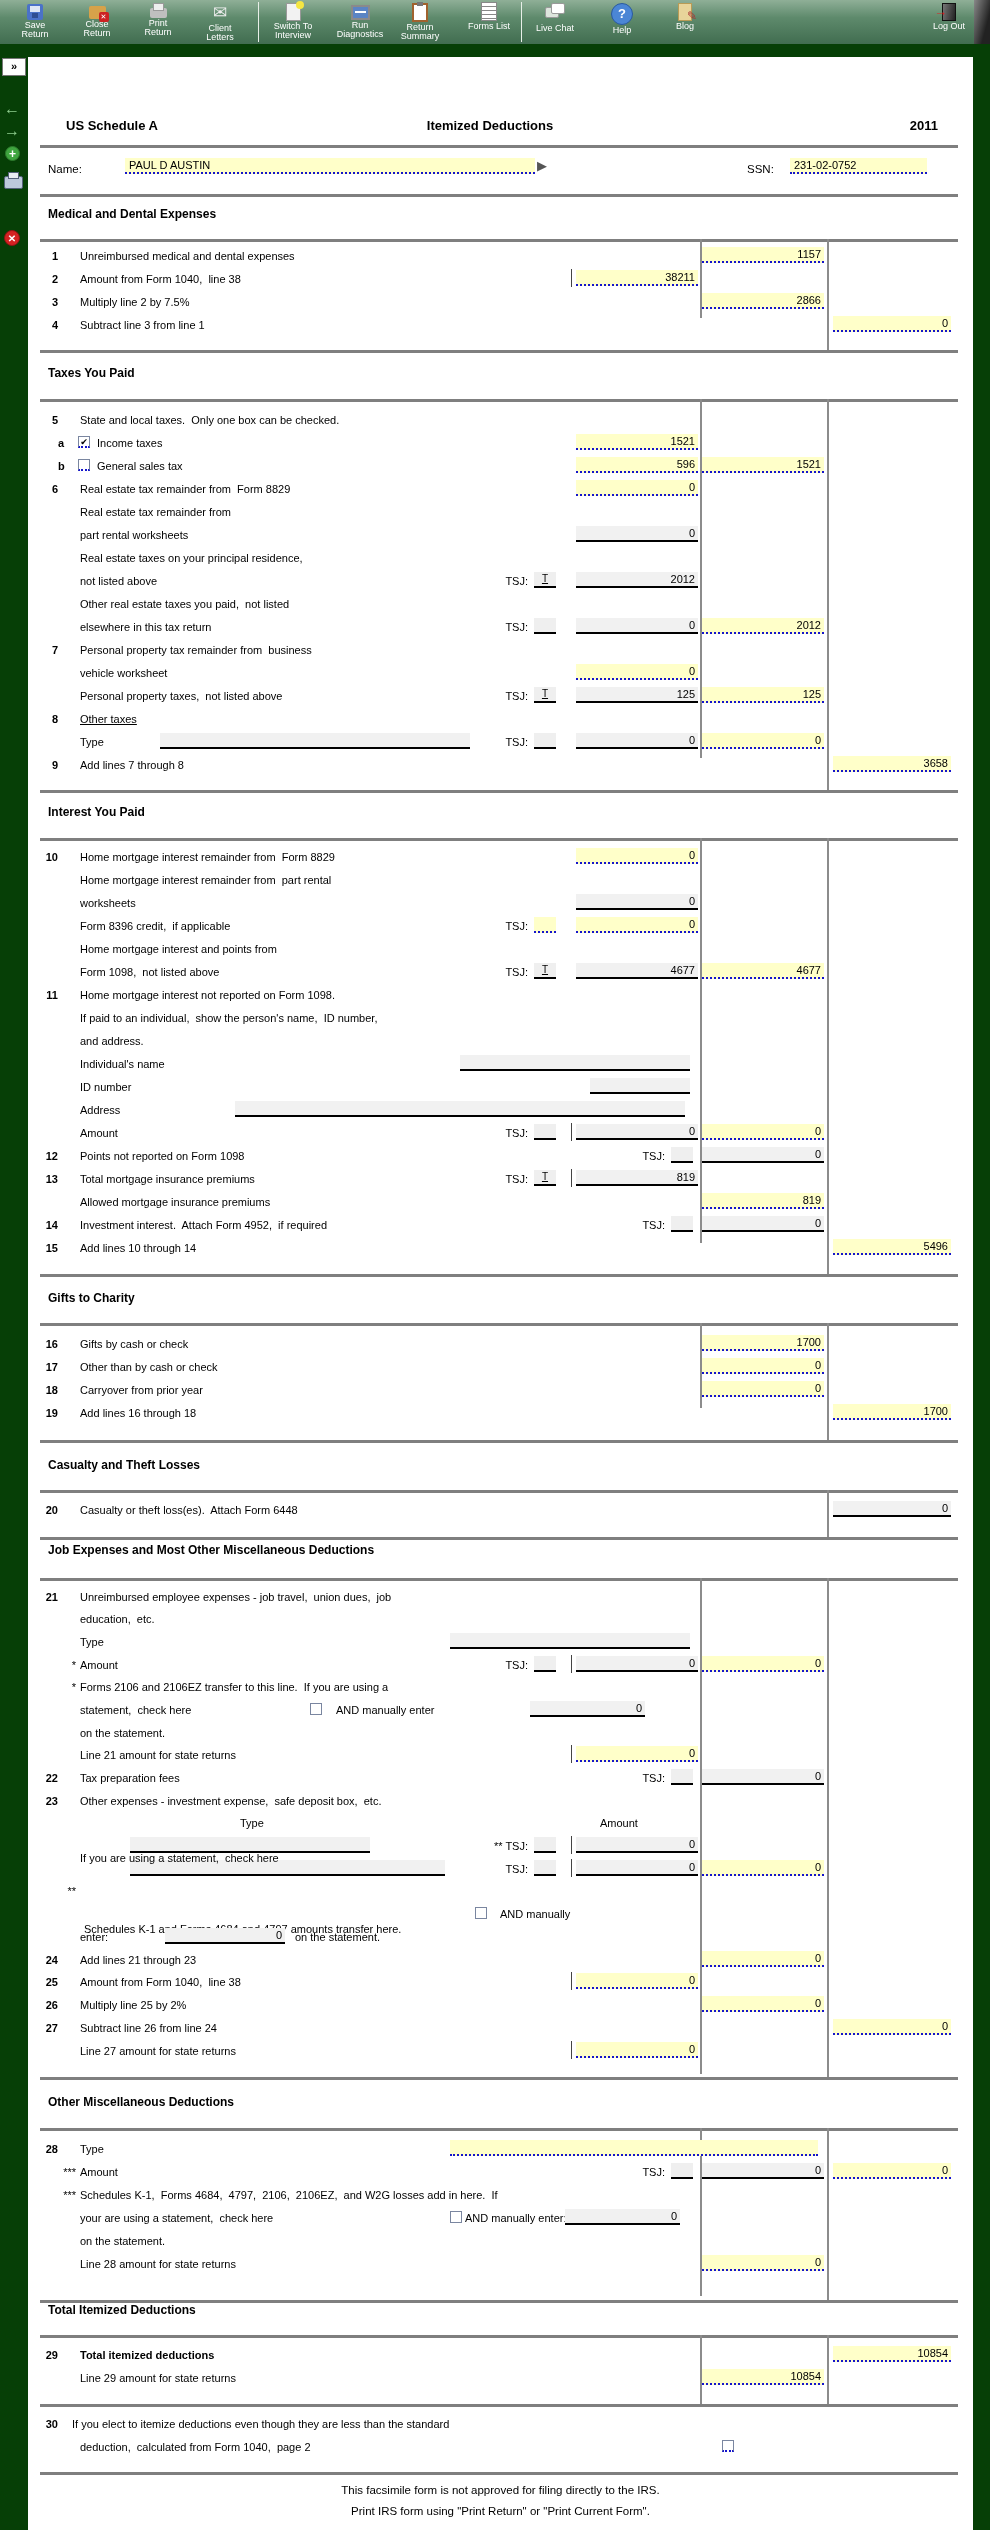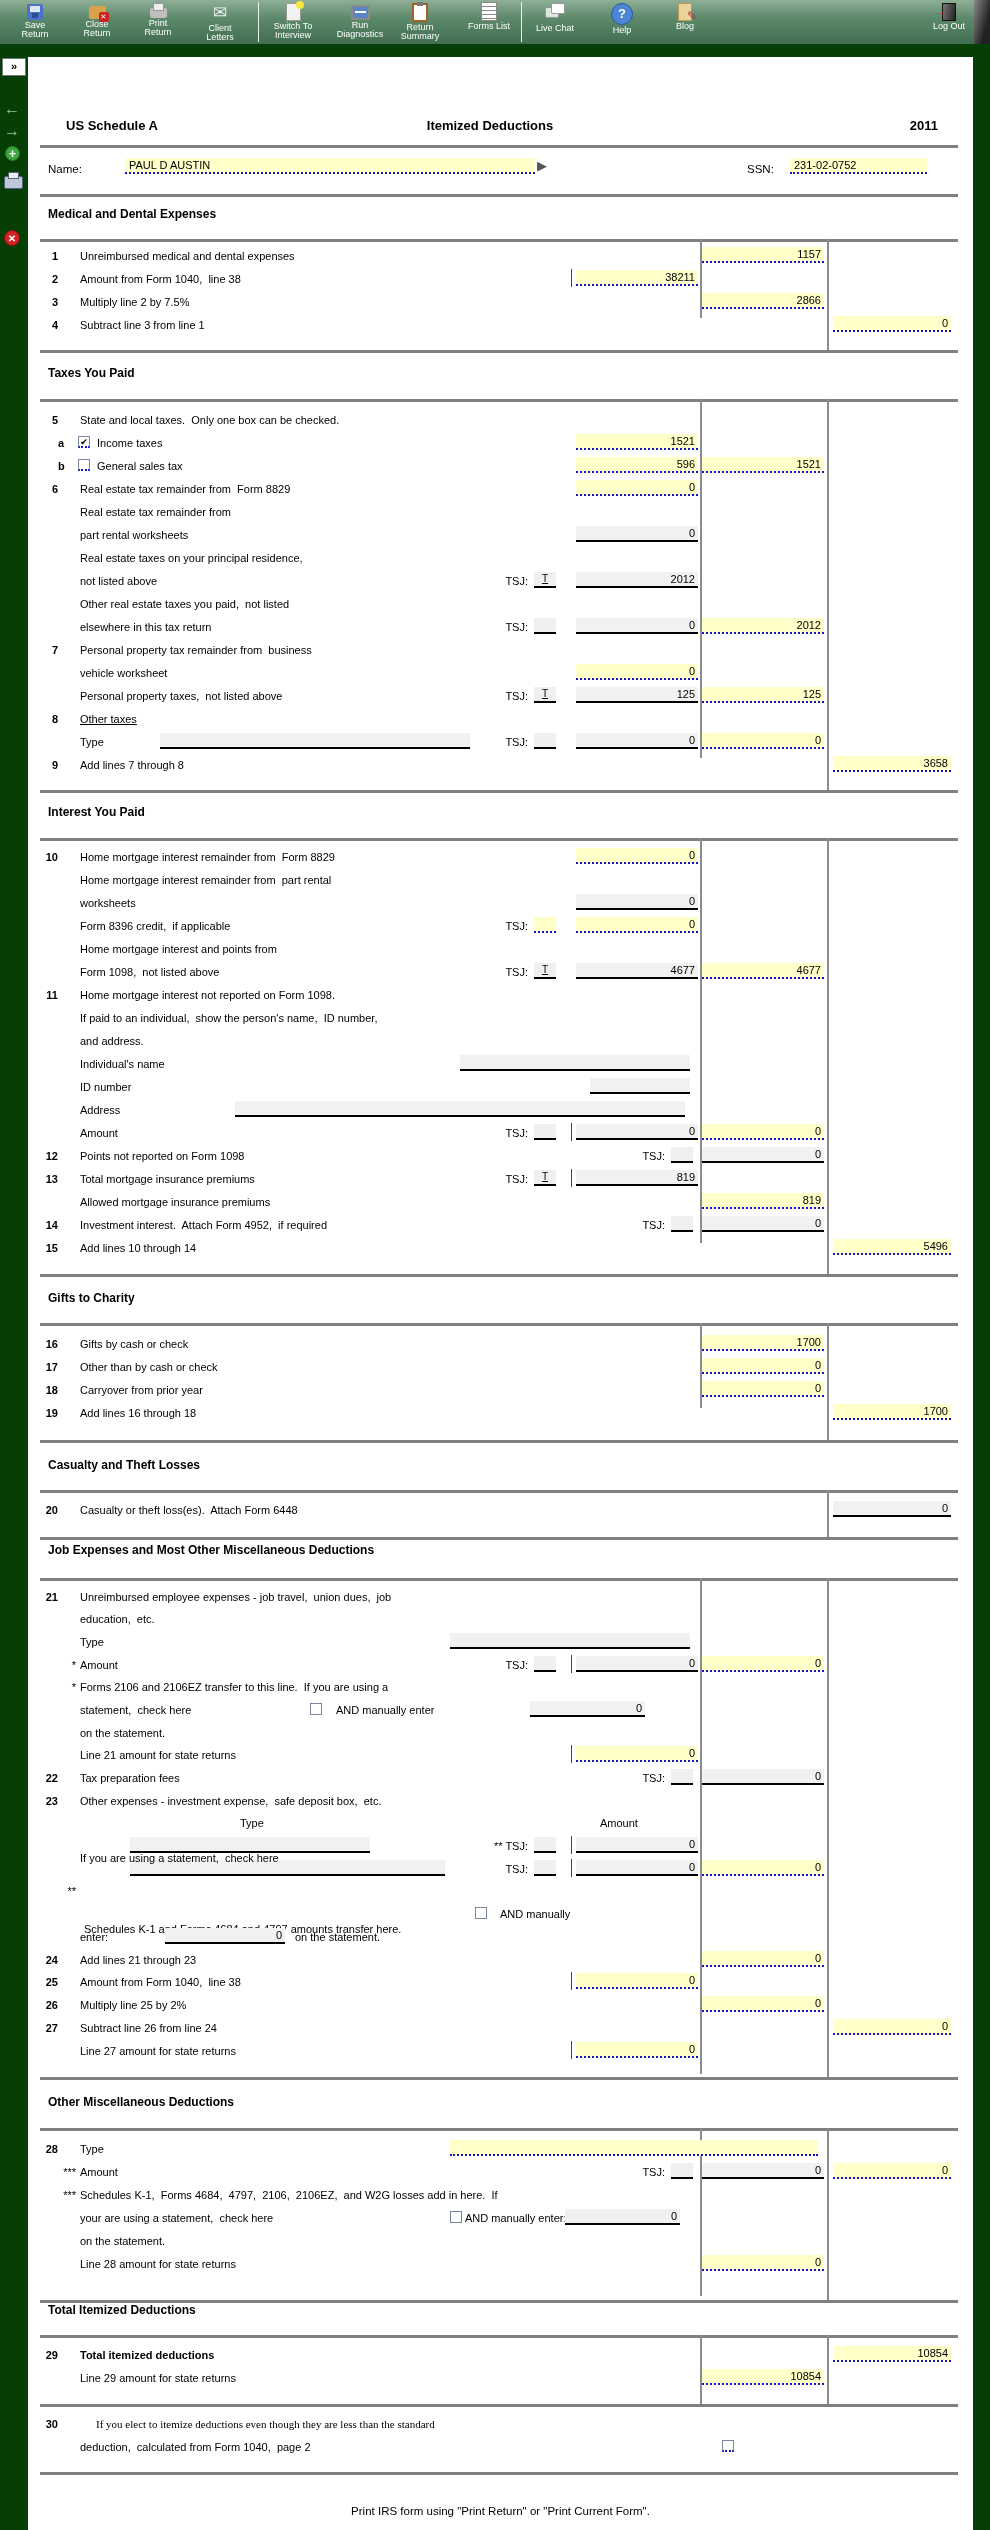--- a/index.html
+++ b/index.html
@@ -412,19 +412,20 @@
       <div class="rule" style="left: 40px; top: 2404px; width: 918px;"></div>
       <div class="vline" style="left: 700px; top: 2335px; height: 69px;"></div>
       <div class="vline" style="left: 827px; top: 2335px; height: 69px;"></div>
       <div class="num" style="left: 40px; top: 2349px;">29</div>
       <div class="rlabel b" style="left: 80px; top: 2349px;">Total itemized deductions</div>
       <div class="fld y" style="left: 833px; top: 2346px; width: 118px;">10854</div>
       <div class="rlabel" style="left: 80px; top: 2372px;">Line 29 amount for state returns</div>
       <div class="fld y" style="left: 702px; top: 2369px; width: 122px;">10854</div>
       <div class="rule" style="left: 40px; top: 2472px; width: 918px;"></div>
       <div class="num" style="left: 40px; top: 2418px;">30</div>
-      <div class="rlabel" style="left: 96px; top: 2418px; font-family: Liberation Serif, serif;">If you elect to itemize deductions even though they are less than the standard</div>
+      <div class="rlabel" style="left: 72px; top: 2418px;">If you elect to itemize deductions even though they are less than the standard</div>
       <div class="rlabel" style="left: 80px; top: 2441px;">deduction,  calculated from Form 1040,  page 2</div>
       <div class="cb dot" style="left: 722px; top: 2440px;"></div>
     </div>
 
+  <div class="footer" style="top:2484px;">This facsimile form is not approved for filing directly to the IRS.</div>
   <div class="footer" style="top:2505px;">Print IRS form using "Print Return" or "Print Current Form".</div>
 </div>
 
 </body></html>

